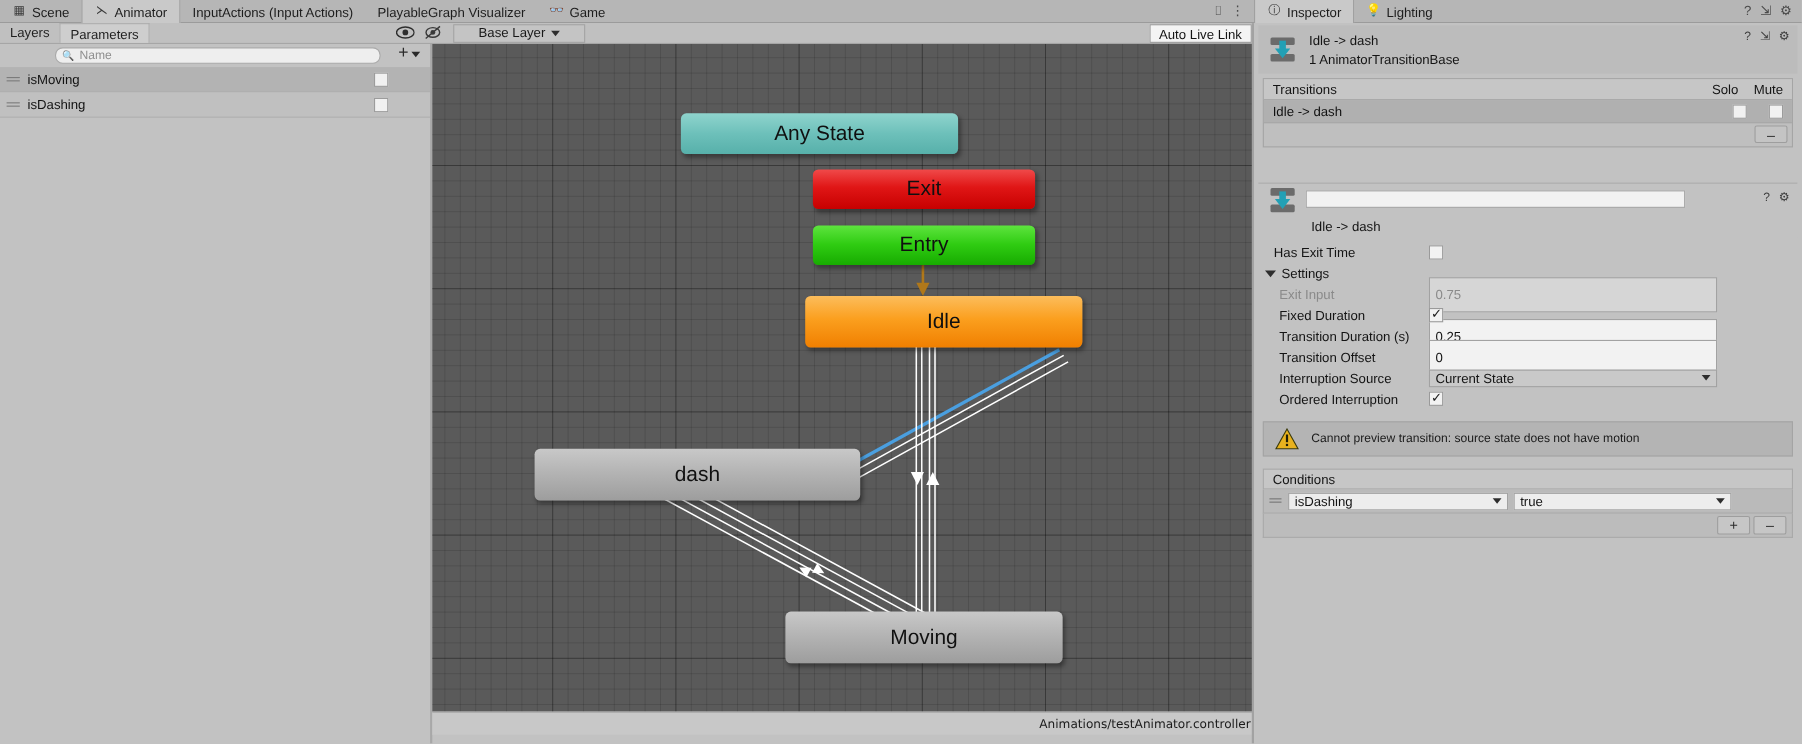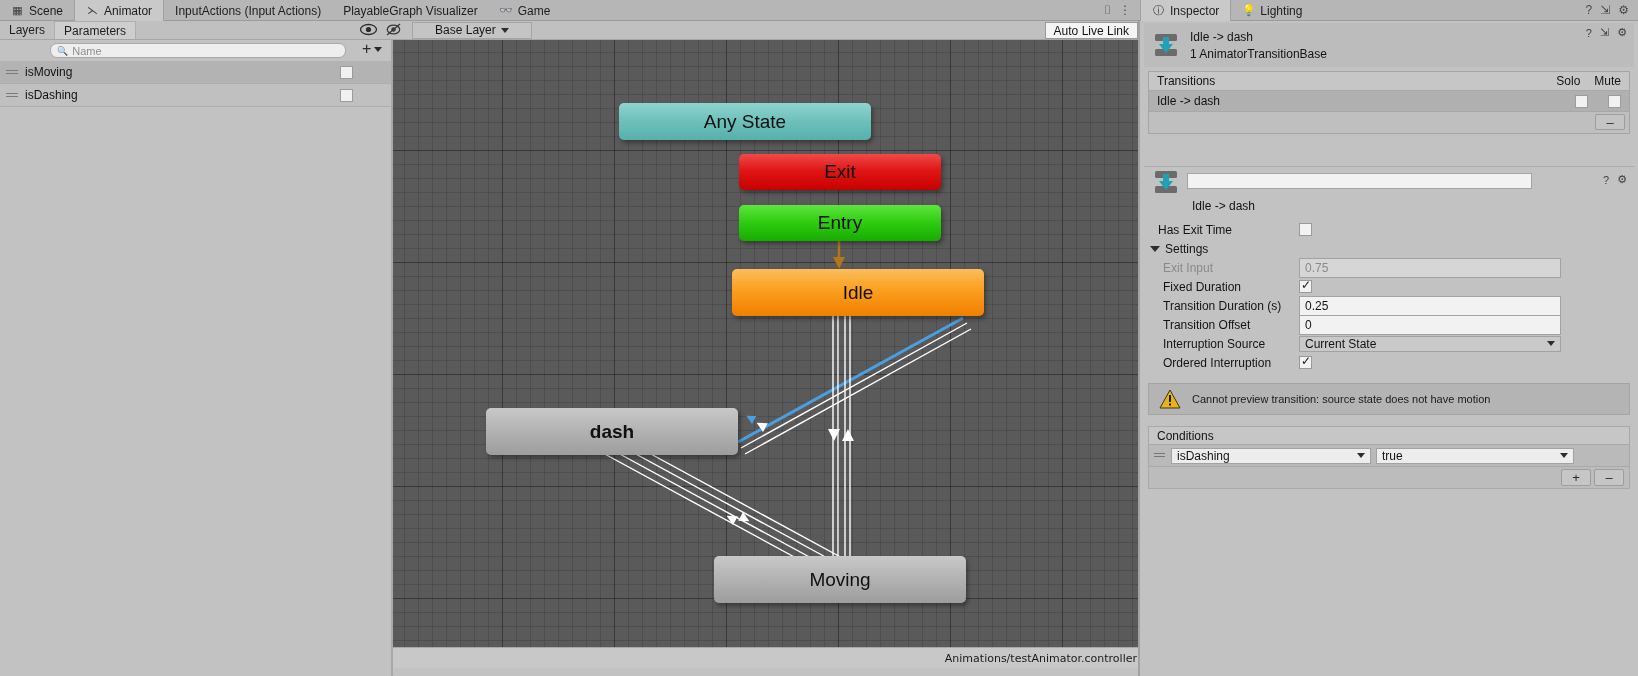--- a/index.html
+++ b/index.html
@@ -196,21 +196,21 @@
   .prop-area { position: absolute; left: 4px; top: 199px; width: 490px; }
   .prop-row { height: 19px; display: flex; align-items: center; }
   .prop-label { width: 155px; padding-left: 14px; font-size: 12px; color: #141414; }
   .prop-label.dim { color: #8a8a8a; }
   .prop-label.indent { padding-left: 19px; }
   .chkbox { width: 13px; height: 13px; background: #f2f2f2; border: 1px solid #9a9a9a; position: relative; cursor: pointer; }
   .chkbox.checked:after {
     content: "✓"; position: absolute; left: 1px; top: -3px; font-size: 12px; color: #1a1a1a;
   }
   .txtfield {
-    height: 20px; background: #f2f2f2; border: 1px solid #a2a2a2;
+    height: 32px; background: #f2f2f2; border: 1px solid #a2a2a2;
     display: flex; align-items: center; padding-left: 5px;
     font-size: 12px; color: #141414; width: 262px;
   }
   .txtfield.readonly { background: #d6d6d6; color: #8a8a8a; }
   .dropdown {
     height: 16px; background: #c9c9c9; border: 1px solid #a2a2a2;
     display: flex; align-items: center; padding: 0 5px;
     font-size: 12px; color: #141414; width: 262px; cursor: pointer;
   }
   .dropdown .tri-down { margin-left: auto; }
@@ -393,21 +393,21 @@
       </div>
       <div class="node node-exit" style="left:346px; top:114px; width:202px; height:36px;">
         <span>Exit</span>
       </div>
       <div class="node node-entry" style="left:346px; top:165px; width:202px; height:36px;">
         <span>Entry</span>
       </div>
       <div class="node node-idle" style="left:321px; top:229px; width:252px; height:47px;margin-left:18px;">
         <span>Idle</span>
       </div>
-      <div class="node node-gray" style="left:93px; top:368px; width:252px; height:47px;font-weight:bold;">
+      <div class="node node-gray" style="left:93px; top:368px; width:296px; height:47px;">
         <span>dash</span>
       </div>
       <div class="node node-gray" style="left:321px; top:516px; width:252px; height:47px;">
         <span>Moving</span>
       </div>
     </div>
 
     <div class="status-bar">
       <span>Animations/testAnimator.controller</span>
     </div>

